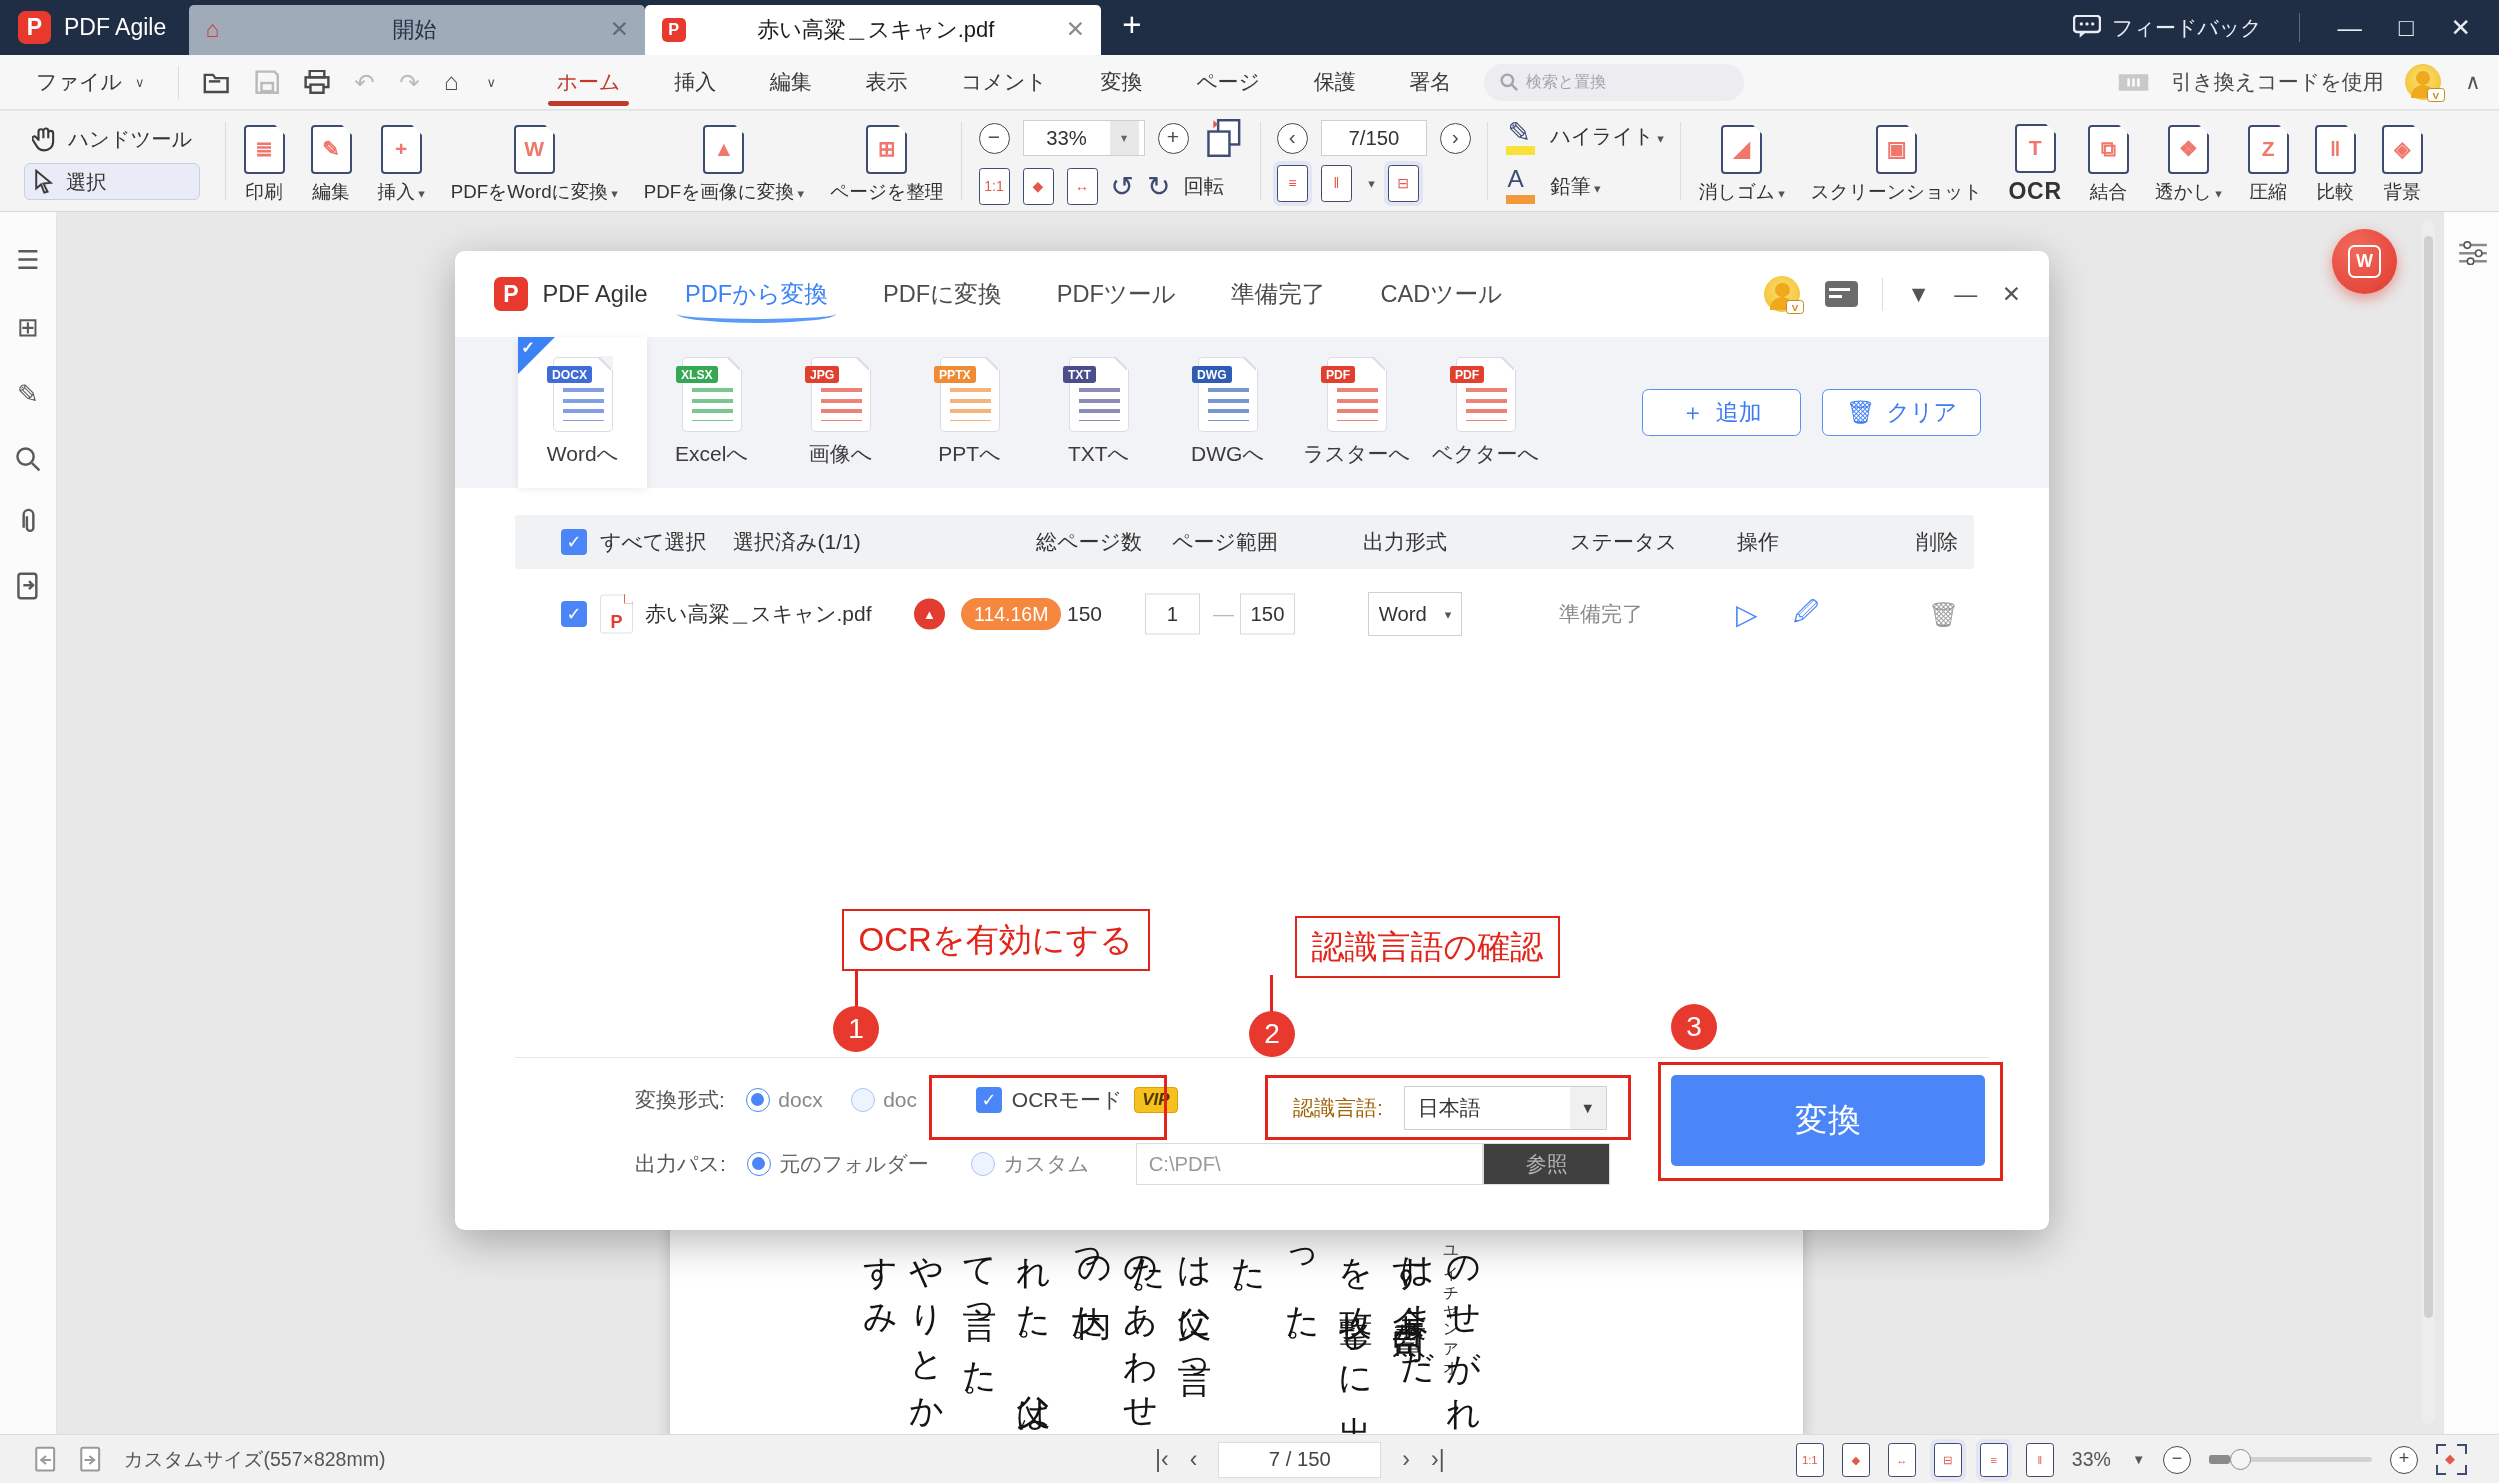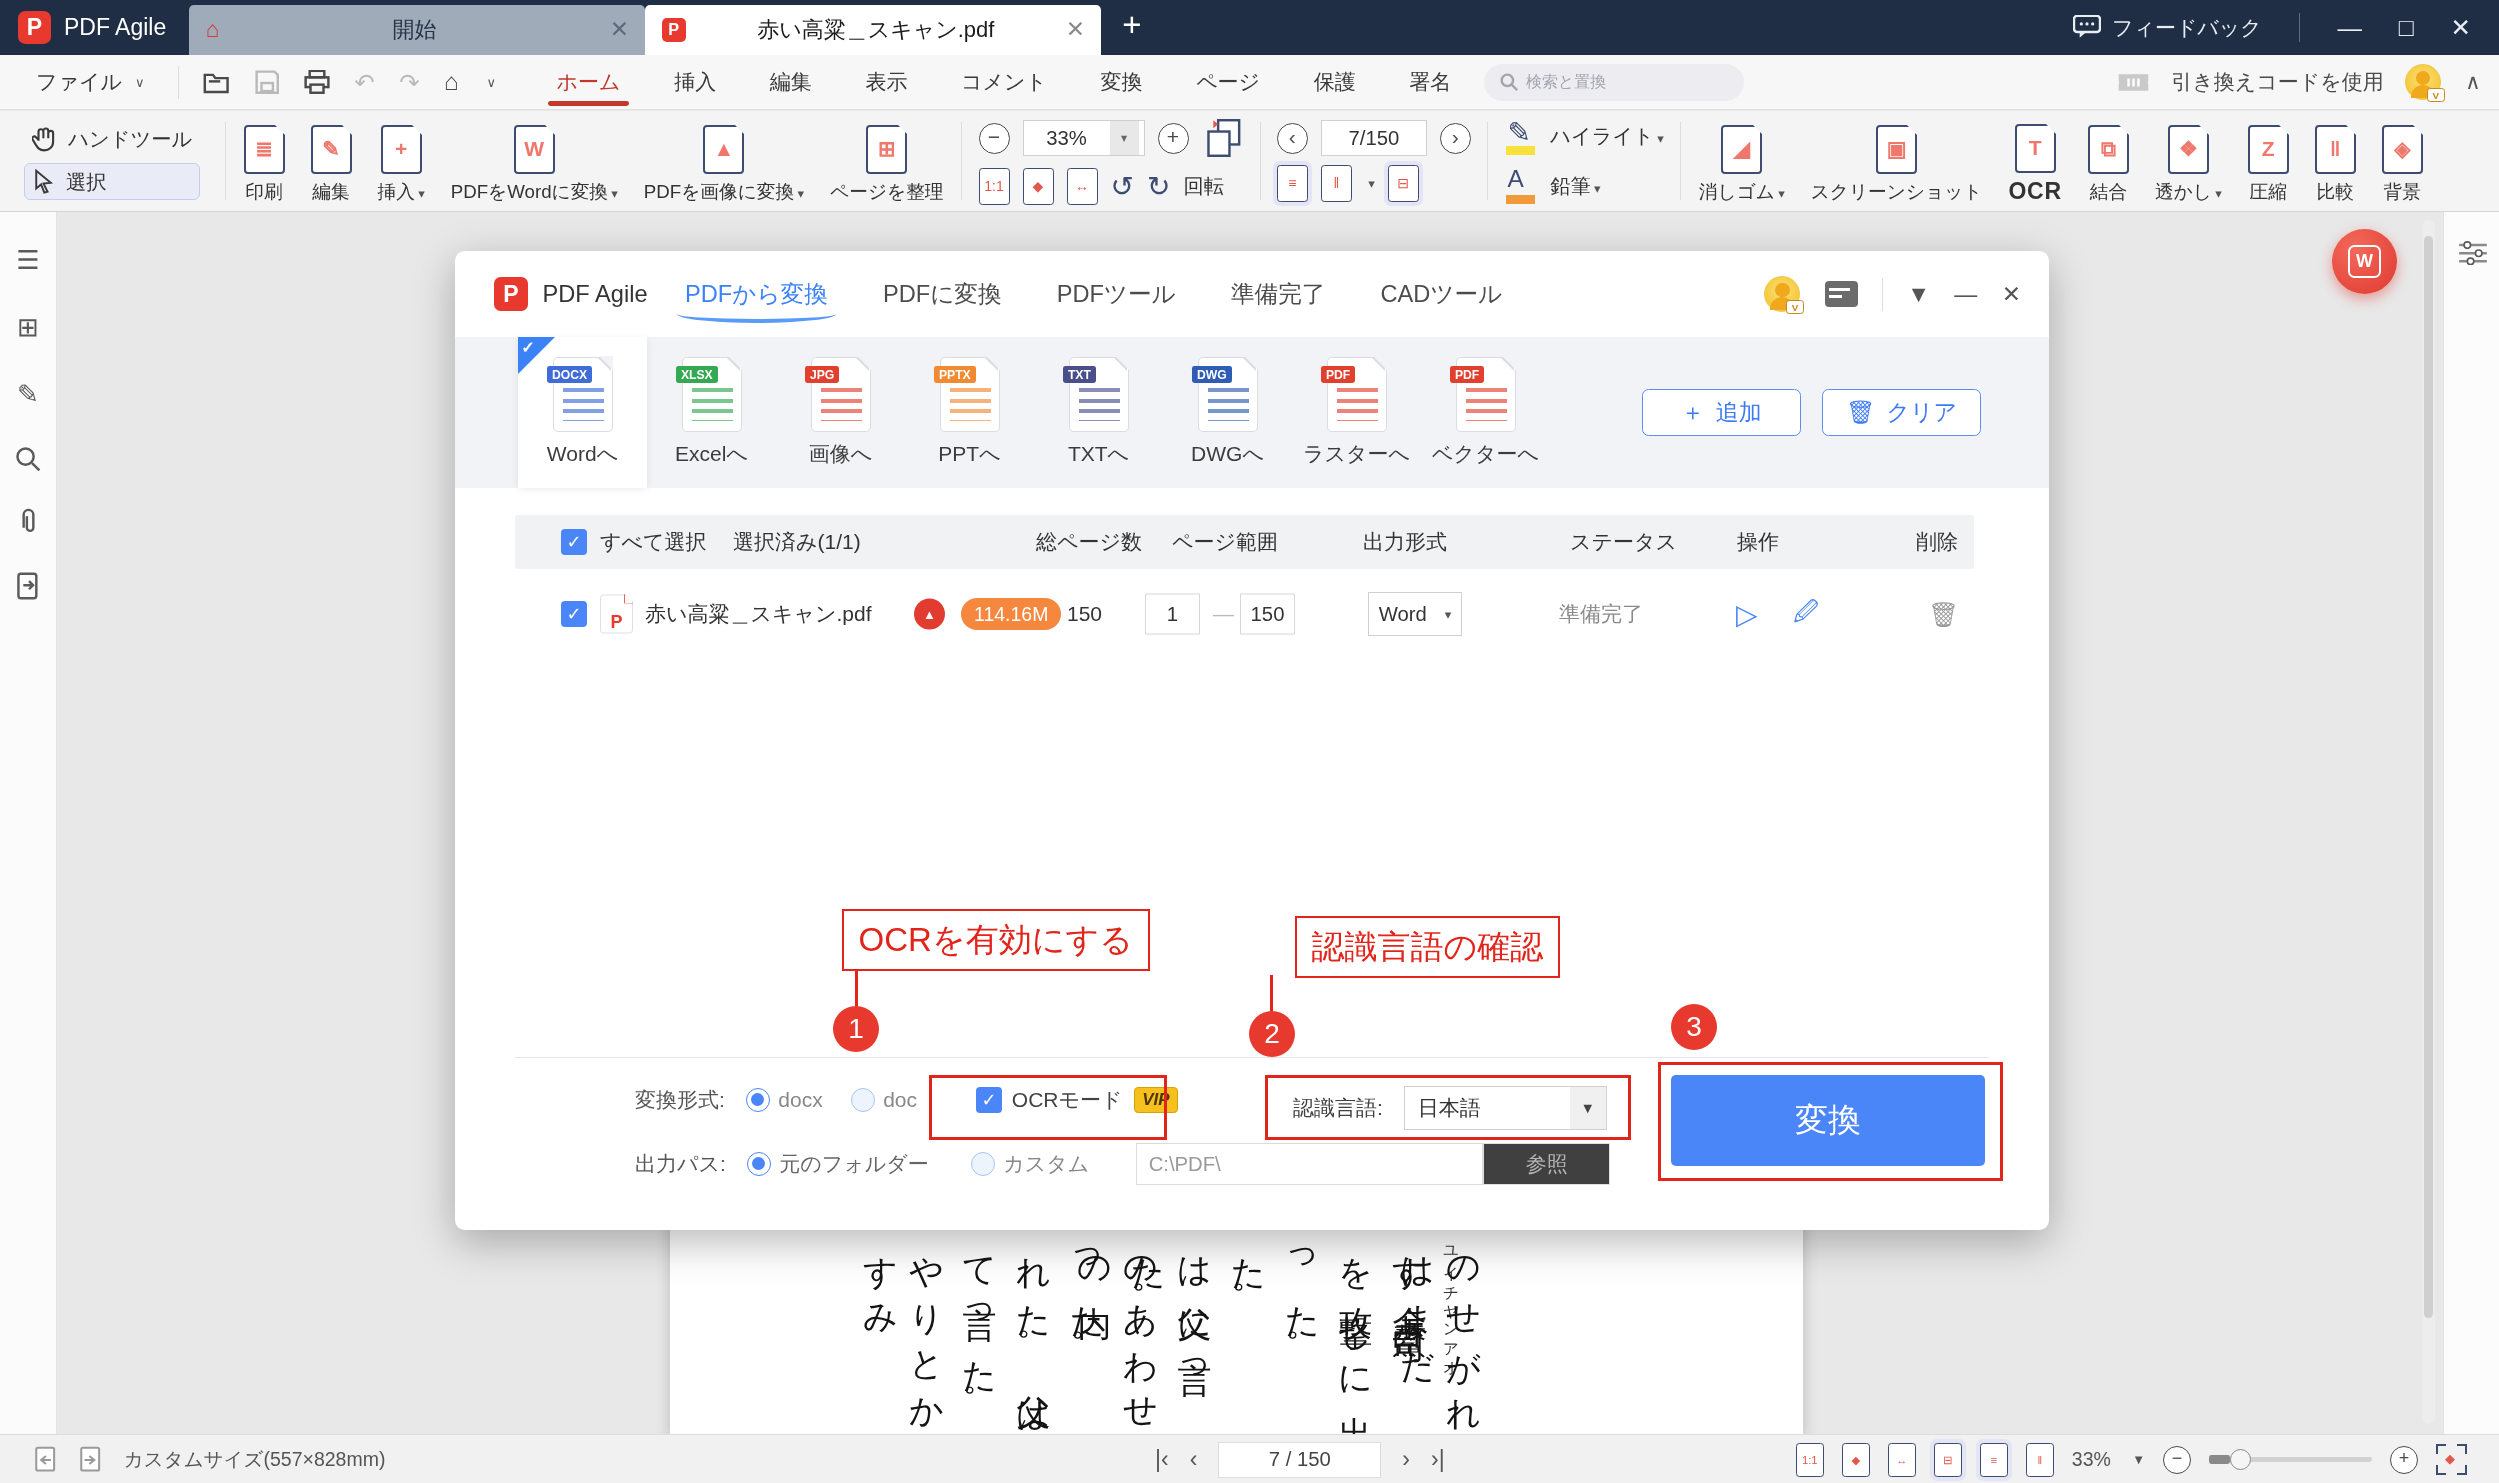--- a/index.html
+++ b/index.html
@@ -663,21 +663,21 @@
       <span class="rlabel">変換形式:</span>
       <span class="radio on"></span>
       <span style="margin-right:28px; color:#888;">docx</span>
       <span class="radio off"></span>
       <span style="margin-right:59px; color:#888;">doc</span>
       <span class="cb" style="margin-right:9.8px;">✓</span>
       <span style="color:#444; margin-right:11.4px;">OCRモード</span>
       <span class="vip">VIP</span>
     </div>
     <div class="formrow" style="left:838px; top:835px;">
-      <span class="rlabel" style="color:#404040;">認識言語:</span>
+      <span class="rlabel" style="color:#a16207;">認識言語:</span>
       <span class="langsel">
         <span>日本語</span>
         <span class="arr">▼</span>
       </span>
     </div>
     <div class="formrow" style="top:892px;">
       <span class="rlabel">出力パス:</span>
       <span class="radio on"></span>
       <span style="margin-right:42px; color:#666;">元のフォルダー</span>
       <span class="radio off"></span>

